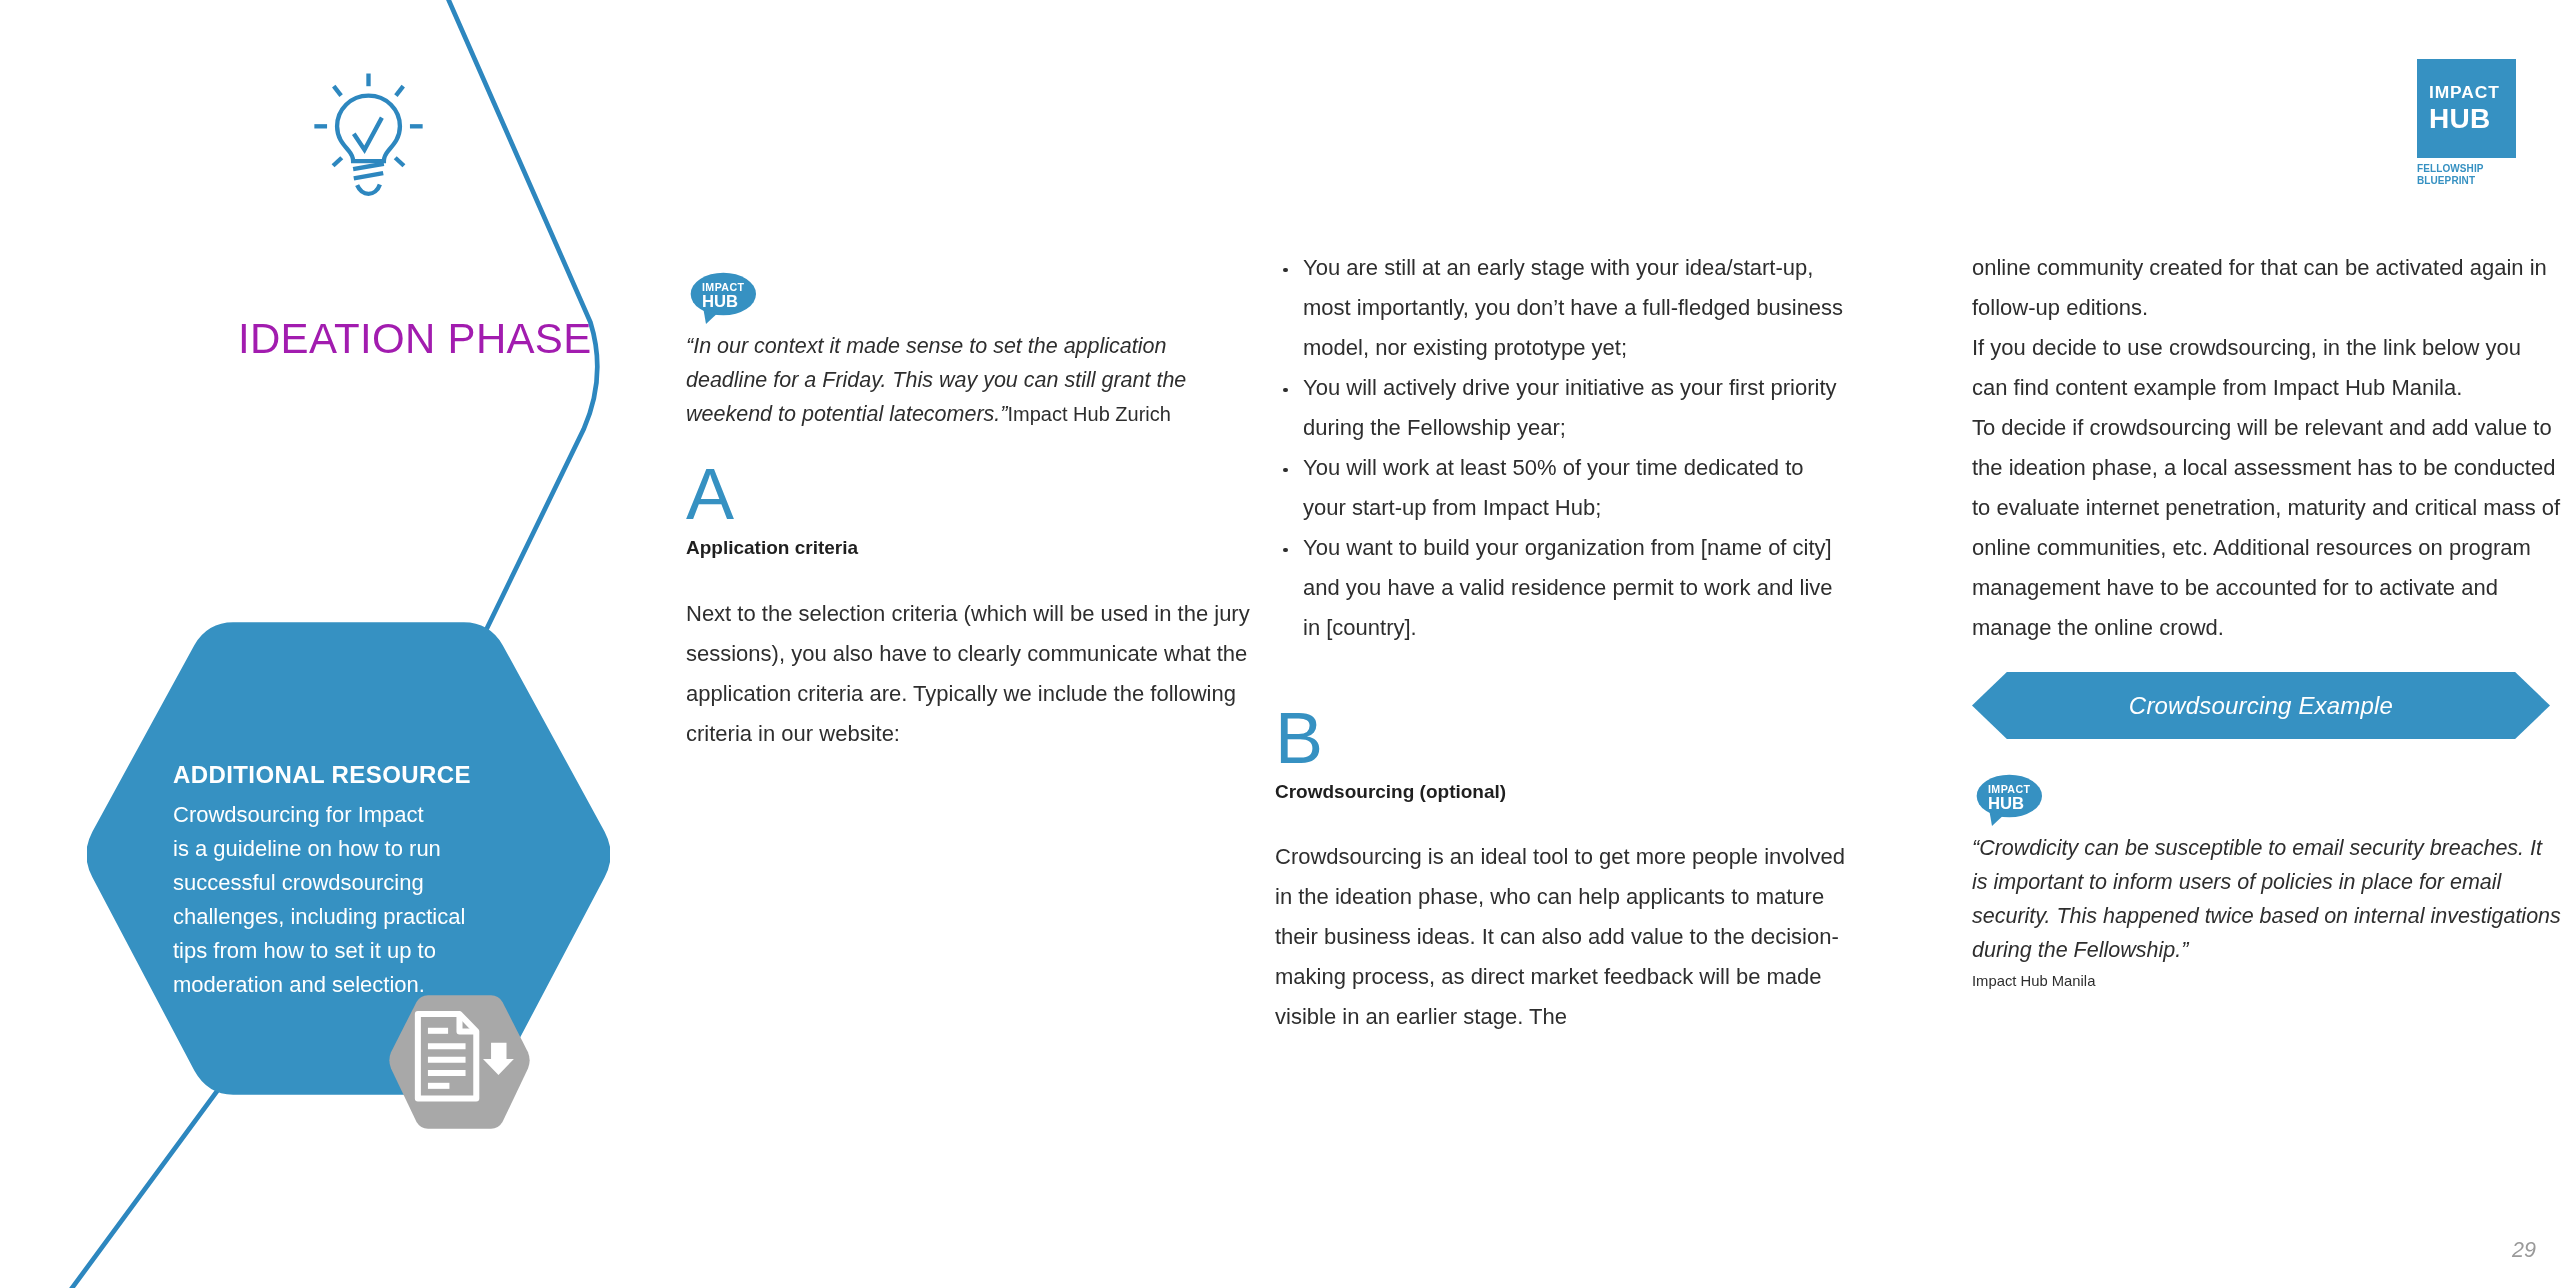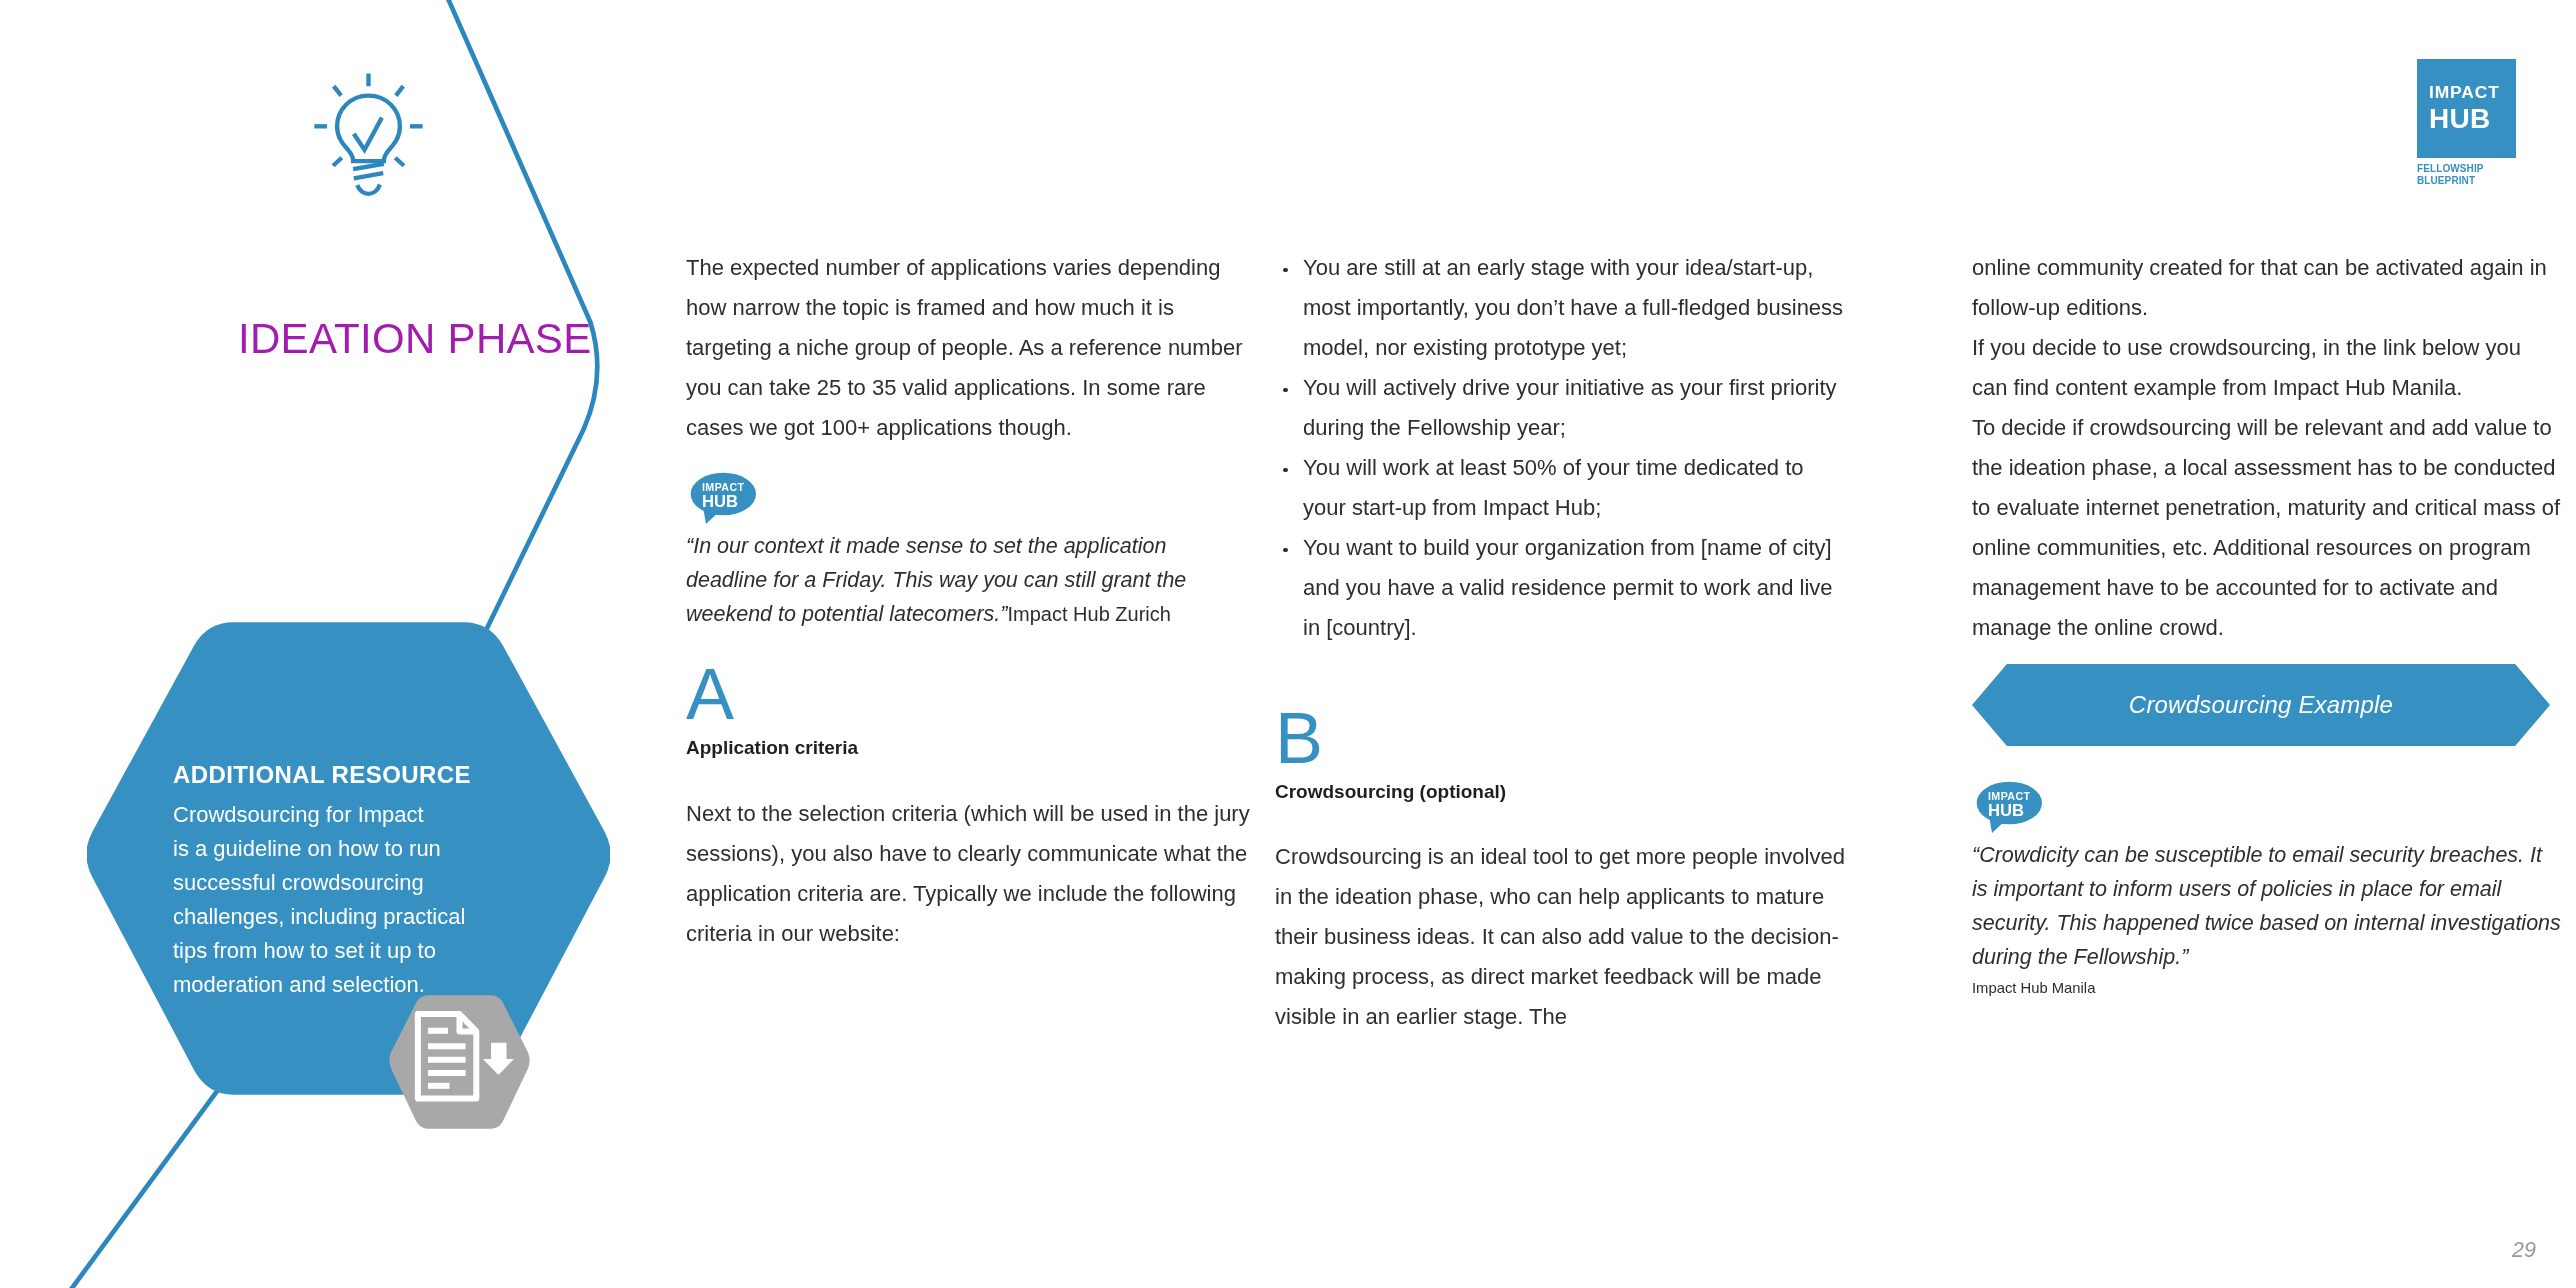--- a/index.html
+++ b/index.html
@@ -179,22 +179,22 @@
     font-weight: 700;
     color: #1f1f1f;
     margin: 6.7px 0 0 0;
     line-height: 29.5px;
   }
   .section-body { margin-top: 31px; }
 
   
   .cta-btn {
     position: relative;
-    width: 578px; height: 82px;
-    margin-top: 16px;
+    width: 578px; height: 67px;
+    margin-top: 24px;
   }
   .cta-label {
     position: absolute; inset: 0;
     display: flex; align-items: center; justify-content: center;
     color: #ffffff;
     font-size: 24px;
     font-style: italic;
     letter-spacing: 0.2px;
   }
 
@@ -272,21 +272,20 @@
       <div class="brand-hub">HUB</div>
     </div>
     <div class="brand-sub">
       <div>FELLOWSHIP</div>
       <div>BLUEPRINT</div>
     </div>
   </div>
 
   <div class="col col-1">
 
-    <p class="para">The expected number of applications varies depending how narrow the topic is framed and how much it is targeting a niche group of people. As a reference number you can take 25 to 35 valid applications. In some rare cases we got 100+ applications though.</p>
 
     <div class="quote-block">
       <svg class="hub-bubble" viewBox="0 0 105 78" style="font-size:33px">
         <ellipse cx="56" cy="33" rx="49" ry="32" fill="#3691c2"></ellipse>
         <path d="M26 55 L30 78 L48 61 Z" fill="#3691c2"></path>
         <text x="24" y="28" fill="#ffffff" font-family="Liberation Sans, sans-serif" font-size="16" font-weight="700" letter-spacing="0.6">IMPACT</text>
         <text x="24" y="52" fill="#ffffff" font-family="Liberation Sans, sans-serif" font-size="25" font-weight="700">HUB</text>
       </svg>
       <p class="quote-text"><span>“In our context it made sense to set the application deadline for a Friday. This way you can still grant the weekend to potential latecomers.”</span><span class="quote-attrib">Impact Hub Zurich</span></p>
     </div>

